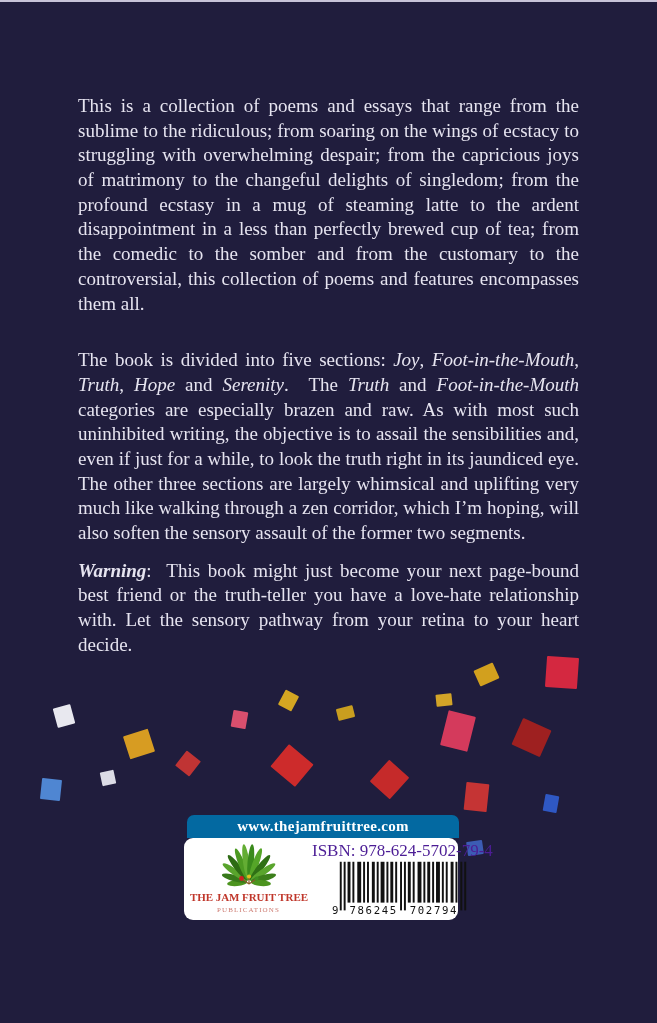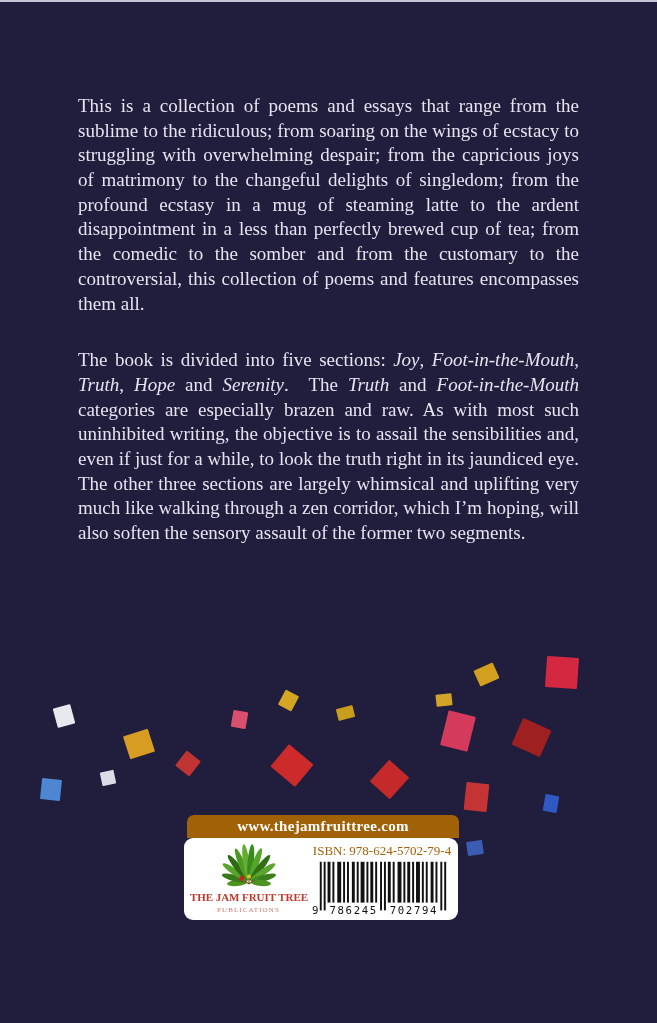--- a/index.html
+++ b/index.html
@@ -17,49 +17,50 @@
   .blurb p{margin:0;}
   .blurb p:nth-child(2){margin-top:32px;}
   .blurb p:nth-child(3){margin-top:13px;}
   .run-i{font-style:italic;}
   .run-bi{font-style:italic;font-weight:bold;}
   .confetti-layer{position:absolute;left:0;top:0;width:657px;height:1023px;pointer-events:none;}
   .confetti{position:absolute;border-radius:1px;}
   .publisher-label{position:absolute;left:0;top:0;}
   .banner{
     position:absolute;left:187px;top:815px;width:272px;height:23px;
-    background:#a16207;border-radius:7px 7px 0 0;
+    background:#0369a1;border-radius:7px 7px 0 0;
     display:flex;align-items:center;justify-content:center;
     color:#ffffff;font-size:15px;font-weight:600;letter-spacing:.3px;
   }
   .card{
     position:absolute;left:184px;top:838px;width:274px;height:82px;
     background:#ffffff;border-radius:9px;
     display:flex;align-items:center;
   }
   .logo-col{width:128px;flex:0 0 auto;display:flex;justify-content:flex-end;}
   .barcode-col{flex:1;display:flex;flex-direction:column;align-items:center;padding-right:8px;}
   .isbn-text{
-    color:#a16207;font-size:13px;line-height:17px;margin-top:1px;
+    color:#4c1d95;font-size:17px;line-height:17px;margin-top:1px;
     font-family:"Liberation Serif", serif;white-space:nowrap;
   }
   .barcode-svg{margin-top:2px;}
   .bc-digit{font-family:"DejaVu Sans Mono", monospace;font-size:11px;fill:#111;}
   .logo-name{font-family:"Liberation Serif", serif;font-weight:bold;fill:#c0372b;}
   .logo-sub{font-family:"Liberation Serif", serif;fill:#cd7a70;}
 </style>
 </head>
 <body>
 
 <div class="cover">
   <div class="top-strip"></div>
 
   <div class="blurb">
     <p><span class="run-n">This is a collection of poems and essays that range from the sublime to the ridiculous; from soaring on the wings of ecstacy to struggling with overwhelming despair; from the capricious joys of matrimony to the changeful delights of singledom; from the profound ecstasy in a mug of steaming latte to the ardent disappointment in a less than perfectly brewed cup of tea; from the comedic to the somber and from the customary to the controversial, this collection of poems and features encompasses them all.</span></p>
     <p><span class="run-n">The book is divided into five sections: </span><span class="run-i">Joy</span><span class="run-n">, </span><span class="run-i">Foot-in-the-Mouth</span><span class="run-n">, </span><span class="run-i">Truth</span><span class="run-n">, </span><span class="run-i">Hope</span><span class="run-n"> and </span><span class="run-i">Serenity</span><span class="run-n">.&nbsp; The </span><span class="run-i">Truth</span><span class="run-n"> and </span><span class="run-i">Foot-in-the-Mouth</span><span class="run-n"> categories are especially brazen and raw. As with most such uninhibited writing, the objective is to assail the sensibilities and, even if just for a while, to look the truth right in its jaundiced eye. The other three sections are largely whimsical and uplifting very much like walking through a zen corridor, which I’m hoping, will also soften the sensory assault of the former two segments.</span></p>
+    <p><span class="run-bi">Warning</span><span class="run-n">:&nbsp; This book might just become your next page-bound best friend or the truth-teller you have a love-hate relationship with. Let the sensory pathway from your retina to your heart decide.</span></p>
   </div>
 
   <div class="confetti-layer">
       <div class="confetti" style="left: 55px; top: 706px; width: 18px; height: 20px; background: rgb(232, 232, 239); transform: rotate(-15deg);"></div>
       <div class="confetti" style="left: 126px; top: 732px; width: 26px; height: 24px; background: rgb(215, 156, 34); transform: rotate(-18deg);"></div>
       <div class="confetti" style="left: 101px; top: 771px; width: 14px; height: 14px; background: rgb(220, 220, 230); transform: rotate(-12deg);"></div>
       <div class="confetti" style="left: 41px; top: 779px; width: 20px; height: 21px; background: rgb(79, 134, 210); transform: rotate(6deg);"></div>
       <div class="confetti" style="left: 179px; top: 754px; width: 18px; height: 19px; background: rgb(192, 52, 52); transform: rotate(38deg);"></div>
       <div class="confetti" style="left: 232px; top: 711px; width: 15px; height: 17px; background: rgb(217, 79, 110); transform: rotate(10deg);"></div>
       <div class="confetti" style="left: 281px; top: 692px; width: 15px; height: 17px; background: rgb(212, 166, 34); transform: rotate(28deg);"></div>

